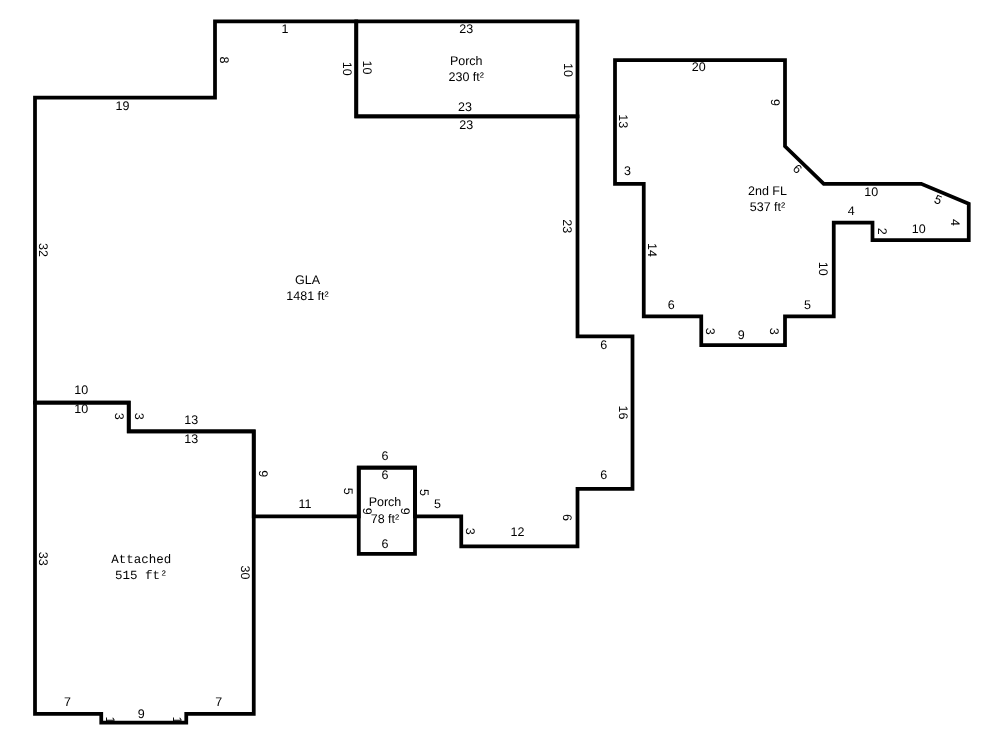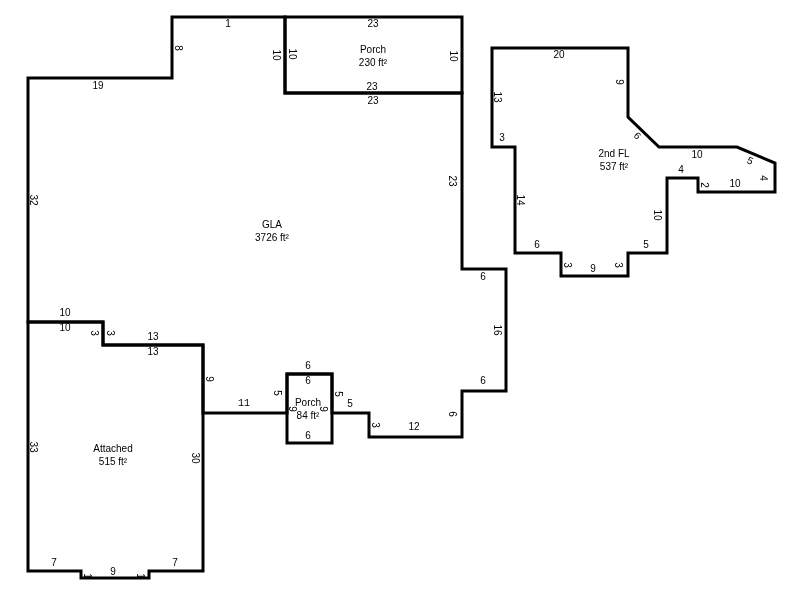--- a/index.html
+++ b/index.html
@@ -43,41 +43,41 @@
 <body>
 
 <div id="sketch-canvas" style="background: rgb(255, 255, 255);">
   <svg id="sketch-svg" xmlns="http://www.w3.org/2000/svg" viewBox="0 0 800 600">
       <polygon points="28,78 172,78 172,17 285,17 285,93 462,93 462,269 506,269 506,391 462,391 462,437 369,437 369,413 332,413 332,374 287,374 287,413 203,413 203,345 103,345 103,322 28,322" fill="none" stroke="#000000" stroke-width="3" stroke-linejoin="miter"></polygon>
       <polygon points="285,17 462,17 462,93 285,93" fill="none" stroke="#000000" stroke-width="3" stroke-linejoin="miter"></polygon>
       <polygon points="492,48 628,48 628,117 659,147 737,147 775,163 775,192 698,192 698,178 667,178 667,253 628,253 628,276 561,276 561,253 515,253 515,147 492,147" fill="none" stroke="#000000" stroke-width="3" stroke-linejoin="miter"></polygon>
       <polygon points="287,374 332,374 332,443 287,443" fill="none" stroke="#000000" stroke-width="3" stroke-linejoin="miter"></polygon>
       <polygon points="28,322 103,322 103,345 203,345 203,571 149,571 149,578 81,578 81,571 28,571" fill="none" stroke="#000000" stroke-width="3" stroke-linejoin="miter"></polygon>
     </svg>
-<div class="area-title" style="left: 272px; top: 231px; color: rgb(0, 0, 0);">
+<div class="area-title" style="left: 246px; top: 231px; color: rgb(0, 0, 0);">
       <div>GLA</div>
-      <div>3726 ft²</div>
+      <div>1481 ft²</div>
     </div>
     <span class="dim" style="left: 98px; top: 86px; color: rgb(0, 0, 0); transform: translate(-50%, -50%) rotate(0deg);">19</span>
     <span class="dim" style="left: 178px; top: 48px; color: rgb(0, 0, 0); transform: translate(-50%, -50%) rotate(90deg);">8</span>
     <span class="dim" style="left: 228px; top: 24px; color: rgb(0, 0, 0); transform: translate(-50%, -50%) rotate(0deg);">1</span>
     <span class="dim" style="left: 276px; top: 55px; color: rgb(0, 0, 0); transform: translate(-50%, -50%) rotate(90deg);">10</span>
     <span class="dim" style="left: 373px; top: 101px; color: rgb(0, 0, 0); transform: translate(-50%, -50%) rotate(0deg);">23</span>
     <span class="dim" style="left: 452px; top: 181px; color: rgb(0, 0, 0); transform: translate(-50%, -50%) rotate(90deg);">23</span>
     <span class="dim" style="left: 483px; top: 277px; color: rgb(0, 0, 0); transform: translate(-50%, -50%) rotate(0deg);">6</span>
     <span class="dim" style="left: 497px; top: 330px; color: rgb(0, 0, 0); transform: translate(-50%, -50%) rotate(90deg);">16</span>
     <span class="dim" style="left: 483px; top: 381px; color: rgb(0, 0, 0); transform: translate(-50%, -50%) rotate(0deg);">6</span>
     <span class="dim" style="left: 452px; top: 414px; color: rgb(0, 0, 0); transform: translate(-50%, -50%) rotate(90deg);">6</span>
     <span class="dim" style="left: 414px; top: 427px; color: rgb(0, 0, 0); transform: translate(-50%, -50%) rotate(0deg);">12</span>
     <span class="dim" style="left: 375px; top: 425px; color: rgb(0, 0, 0); transform: translate(-50%, -50%) rotate(90deg);">3</span>
     <span class="dim" style="left: 350px; top: 404px; color: rgb(0, 0, 0); transform: translate(-50%, -50%) rotate(0deg);">5</span>
     <span class="dim" style="left: 338px; top: 394px; color: rgb(0, 0, 0); transform: translate(-50%, -50%) rotate(90deg);">5</span>
     <span class="dim" style="left: 308px; top: 366px; color: rgb(0, 0, 0); transform: translate(-50%, -50%) rotate(0deg);">6</span>
     <span class="dim" style="left: 277px; top: 393px; color: rgb(0, 0, 0); transform: translate(-50%, -50%) rotate(90deg);">5</span>
-    <span class="dim" style="left: 244px; top: 404px; color: rgb(0, 0, 0); transform: translate(-50%, -50%) rotate(0deg); font-family: Liberation Mono, monospace;">11</span>
+    <span class="dim" style="left: 244px; top: 404px; color: rgb(0, 0, 0); transform: translate(-50%, -50%) rotate(0deg);">11</span>
     <span class="dim" style="left: 209px; top: 379px; color: rgb(0, 0, 0); transform: translate(-50%, -50%) rotate(90deg);">9</span>
     <span class="dim" style="left: 153px; top: 337px; color: rgb(0, 0, 0); transform: translate(-50%, -50%) rotate(0deg);">13</span>
     <span class="dim" style="left: 110px; top: 333px; color: rgb(0, 0, 0); transform: translate(-50%, -50%) rotate(90deg);">3</span>
     <span class="dim" style="left: 65px; top: 313px; color: rgb(0, 0, 0); transform: translate(-50%, -50%) rotate(0deg);">10</span>
     <span class="dim" style="left: 33px; top: 200px; color: rgb(0, 0, 0); transform: translate(-50%, -50%) rotate(90deg);">32</span>
     <div class="area-title" style="left: 373px; top: 56px; color: rgb(0, 0, 0);">
       <div>Porch</div>
       <div>230 ft²</div>
     </div>
     <span class="dim" style="left: 373px; top: 24px; color: rgb(0, 0, 0); transform: translate(-50%, -50%) rotate(0deg);">23</span>
@@ -101,27 +101,27 @@
     <span class="dim" style="left: 646px; top: 245px; color: rgb(0, 0, 0); transform: translate(-50%, -50%) rotate(0deg);">5</span>
     <span class="dim" style="left: 618px; top: 265px; color: rgb(0, 0, 0); transform: translate(-50%, -50%) rotate(90deg);">3</span>
     <span class="dim" style="left: 593px; top: 269px; color: rgb(0, 0, 0); transform: translate(-50%, -50%) rotate(0deg);">9</span>
     <span class="dim" style="left: 567px; top: 265px; color: rgb(0, 0, 0); transform: translate(-50%, -50%) rotate(90deg);">3</span>
     <span class="dim" style="left: 537px; top: 245px; color: rgb(0, 0, 0); transform: translate(-50%, -50%) rotate(0deg);">6</span>
     <span class="dim" style="left: 520px; top: 200px; color: rgb(0, 0, 0); transform: translate(-50%, -50%) rotate(90deg);">14</span>
     <span class="dim" style="left: 502px; top: 138px; color: rgb(0, 0, 0); transform: translate(-50%, -50%) rotate(0deg);">3</span>
     <span class="dim" style="left: 497px; top: 97px; color: rgb(0, 0, 0); transform: translate(-50%, -50%) rotate(90deg);">13</span>
     <div class="area-title" style="left: 308px; top: 409px; color: rgb(0, 0, 0);">
       <div>Porch</div>
-      <div>84 ft²</div>
+      <div>78 ft²</div>
     </div>
     <span class="dim" style="left: 308px; top: 381px; color: rgb(0, 0, 0); transform: translate(-50%, -50%) rotate(0deg);">6</span>
     <span class="dim" style="left: 323px; top: 409px; color: rgb(0, 0, 0); transform: translate(-50%, -50%) rotate(90deg);">9</span>
     <span class="dim" style="left: 308px; top: 436px; color: rgb(0, 0, 0); transform: translate(-50%, -50%) rotate(0deg);">6</span>
     <span class="dim" style="left: 292px; top: 409px; color: rgb(0, 0, 0); transform: translate(-50%, -50%) rotate(90deg);">9</span>
-    <div class="area-title" style="left: 113px; top: 455px; color: rgb(0, 0, 0);">
+    <div class="area-title" style="left: 113px; top: 455px; color: rgb(0, 0, 0); font-family: Liberation Mono, monospace;">
       <div>Attached</div>
       <div>515 ft²</div>
     </div>
     <span class="dim" style="left: 65px; top: 328px; color: rgb(0, 0, 0); transform: translate(-50%, -50%) rotate(0deg);">10</span>
     <span class="dim" style="left: 94px; top: 333px; color: rgb(0, 0, 0); transform: translate(-50%, -50%) rotate(90deg);">3</span>
     <span class="dim" style="left: 153px; top: 352px; color: rgb(0, 0, 0); transform: translate(-50%, -50%) rotate(0deg);">13</span>
     <span class="dim" style="left: 195px; top: 458px; color: rgb(0, 0, 0); transform: translate(-50%, -50%) rotate(90deg);">30</span>
     <span class="dim" style="left: 175px; top: 563px; color: rgb(0, 0, 0); transform: translate(-50%, -50%) rotate(0deg);">7</span>
     <span class="dim" style="left: 140px; top: 576px; color: rgb(0, 0, 0); transform: translate(-50%, -50%) rotate(90deg);">1</span>
     <span class="dim" style="left: 113px; top: 572px; color: rgb(0, 0, 0); transform: translate(-50%, -50%) rotate(0deg);">9</span>

